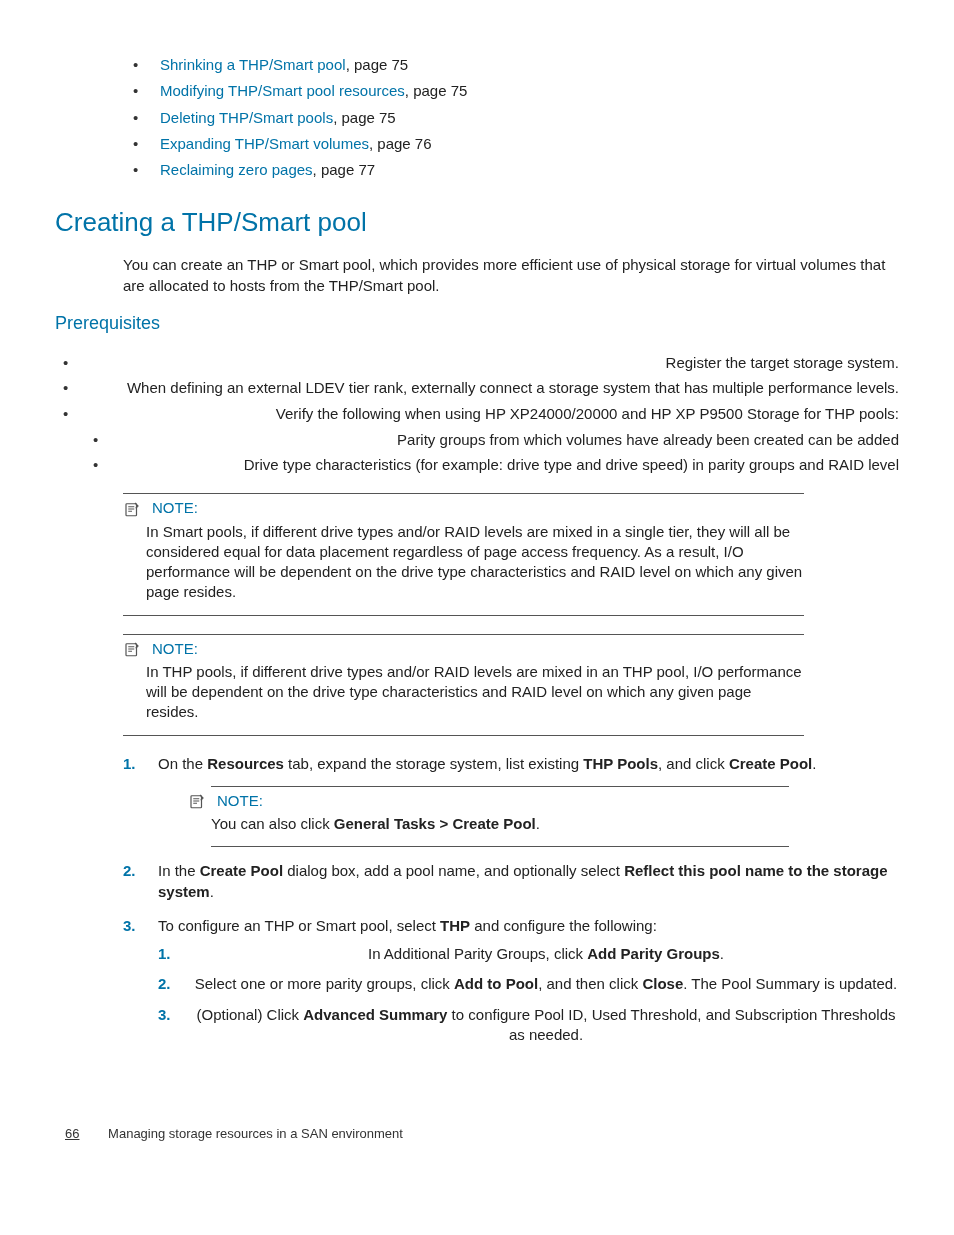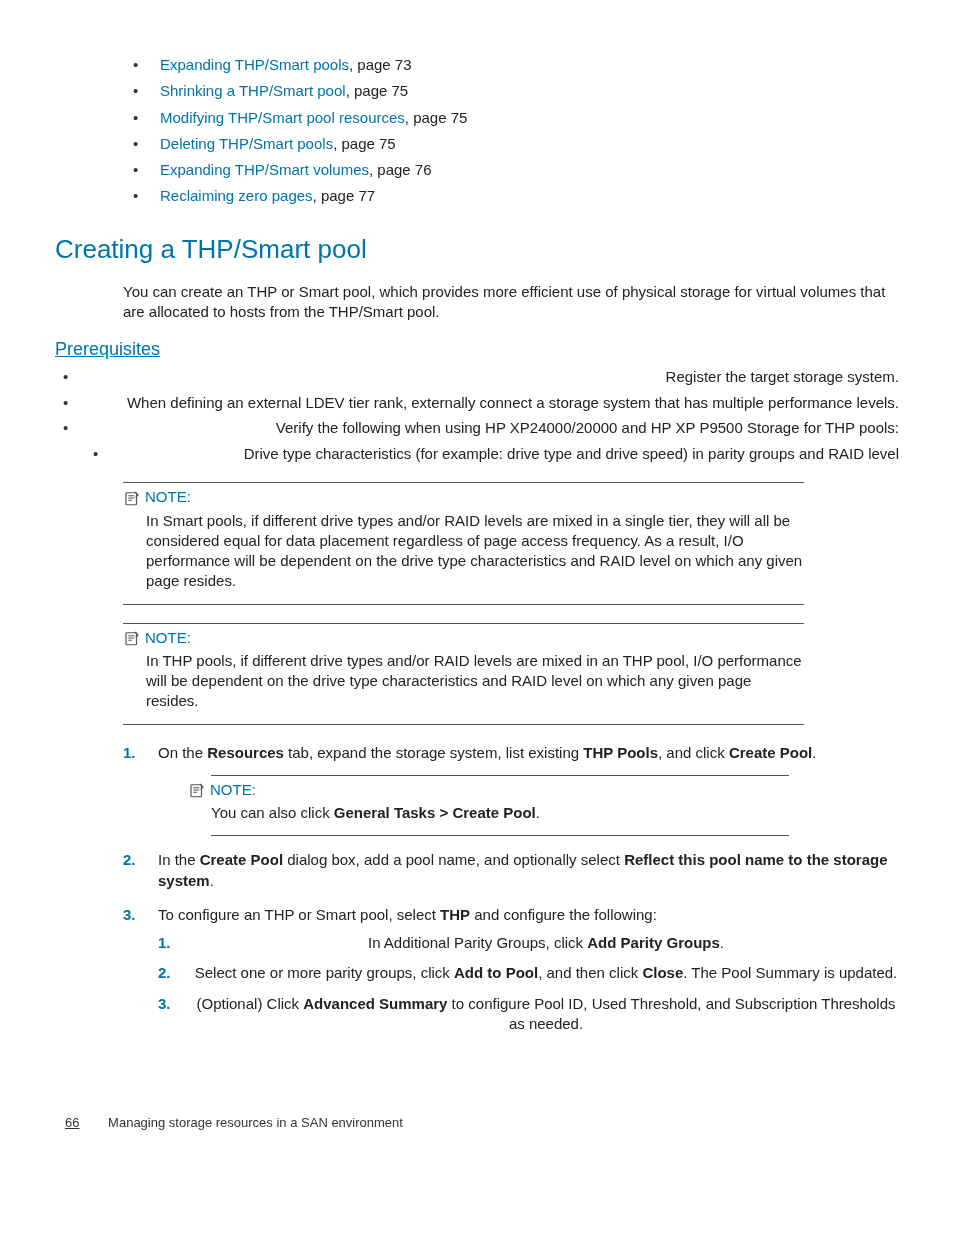--- a/index.html
+++ b/index.html
@@ -39,22 +39,21 @@
     margin: 20px 0 8px 0;
   }
   .body-indent {
     margin-left: 68px;
     margin-bottom: 15px;
   }
   h4.subhead {
     color: #0073a8;
     font-weight: 400;
     font-size: 18px;
-    margin: 12px 0 6px 0;
-    text-decoration: underline;
+    margin: 12px 0 18px 0;
   }
   ul.bul {
     list-style: none;
     padding: 0;
     margin: 0;
   }
   ul.bul > li {
     padding-left: 30px;
     position: relative;
     margin-bottom: 5px;
@@ -82,20 +81,21 @@
     margin-right: 95px;
     padding-bottom: 6px;
     margin-top: 6px;
   }
   .note-head {
     color: #0073a8;
     font-size: 15px;
     display: flex;
     align-items: center;
     margin-bottom: 3px;
+    gap: 7px;
   }
   .note-icon {
     width: 18px;
     height: 18px;
     margin-right: 4px;
     display: inline-flex;
     align-items: center;
   }
   .note-body {
     margin-left: 23px;
@@ -149,38 +149,38 @@
     margin-top: 80px;
     font-size: 13px;
     color: #333;
   }
   .footer .pn { margin-left: 10px; margin-right: 25px; text-decoration: underline; }
 </style>
 </head>
 <body>
 
 <ul class="toc-list">
-  <li><span class="link">Expanding THP/Smart pools</span><span>, page 73</span></li>
   <li><span class="link">Shrinking a THP/Smart pool</span><span>, page 75</span></li>
   <li><span class="link">Modifying THP/Smart pool resources</span><span>, page 75</span></li>
   <li><span class="link">Deleting THP/Smart pools</span><span>, page 75</span></li>
   <li><span class="link">Expanding THP/Smart volumes</span><span>, page 76</span></li>
   <li><span class="link">Reclaiming zero pages</span><span>, page 77</span></li>
 </ul>
 
 <h2 class="section">Creating a THP/Smart pool</h2>
 <p class="body-indent">You can create an THP or Smart pool, which provides more efficient use of physical storage for virtual volumes that are allocated to hosts from the THP/Smart pool.</p>
 
 <h4 class="subhead">Prerequisites</h4>
 <ul class="bul inner1">
   <li>Register the target storage system.</li>
   <li>When defining an external LDEV tier rank, externally connect a storage system that has multiple performance levels.</li>
   <li>
     <span>Verify the following when using HP XP24000/20000 and HP XP P9500 Storage for THP pools:</span>
     <ul class="bul" style="margin-top:6px;">
+      <li>Parity groups from which volumes have already been created can be added</li>
       <li>Drive type characteristics (for example: drive type and drive speed) in parity groups and RAID level</li>
     </ul>
   </li>
 </ul>
 
 <div class="note-block">
   <div class="note-rule-top">
     <div class="note-head">
       <span class="note-icon">
         <svg viewBox="0 0 24 24" width="18" height="18" fill="none" stroke="#555" stroke-width="1.6">

